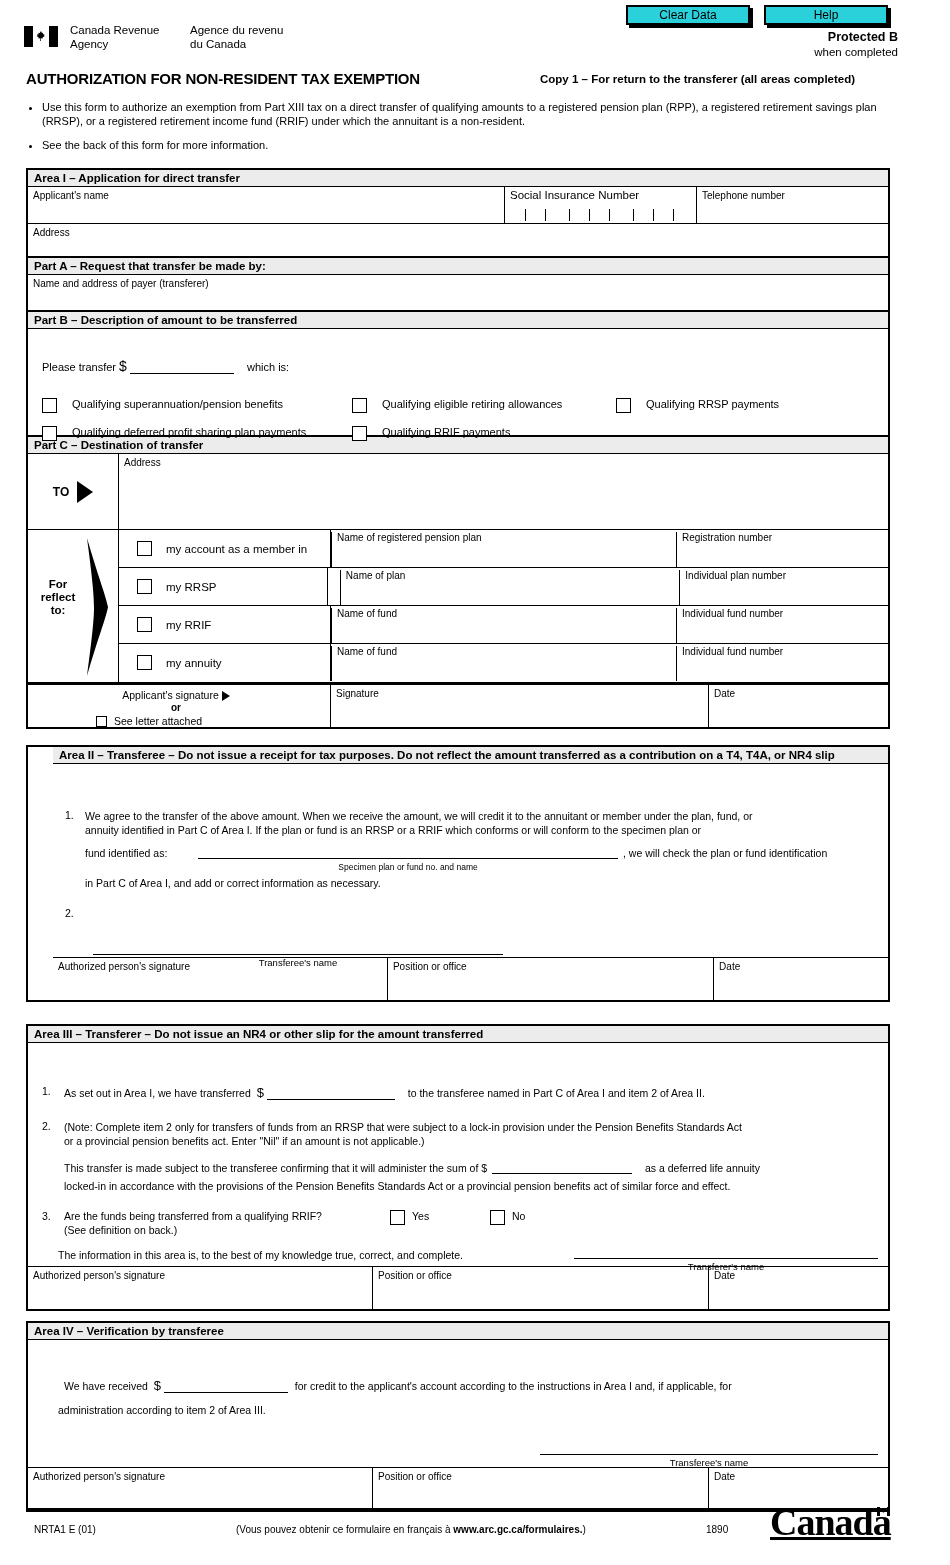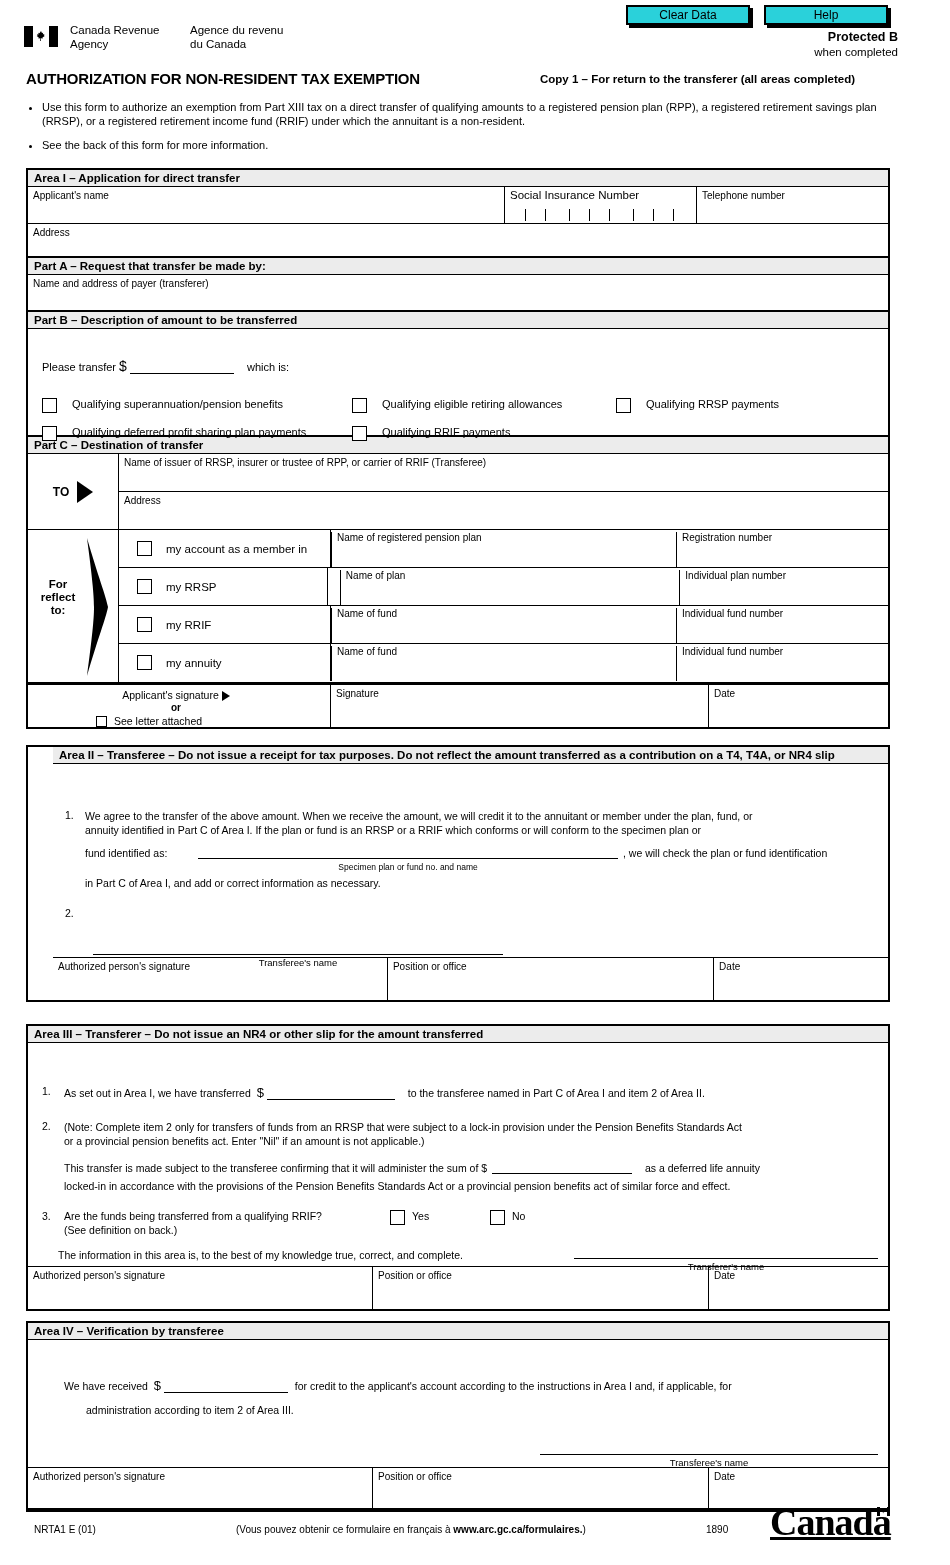--- a/index.html
+++ b/index.html
@@ -209,23 +209,20 @@
     </div>
 
     <div class="bandhdr">Part C – Destination of transfer</div>
 
     <div class="row">
       <div class="cell" style="width:90px;height:75px;display:flex;align-items:center;justify-content:center;gap:8px;">
         <span style="font-size:12px;font-weight:bold;">TO</span>
         <span class="tri-right"></span>
       </div>
       <div class="cell bl" style="width:770px;height:75px;padding:0;">
-        <div style="height:38px;border-bottom:1px solid #000;padding:3px 5px;">
-          <div class="lbl">Name of issuer of RRSP, insurer or trustee of RPP, or carrier of RRIF (Transferee)</div>
-        </div>
         <div style="height:37px;padding:3px 5px;">
           <div class="lbl">Address</div>
         </div>
       </div>
     </div>
 
     <div class="row">
 
       <div class="cell" style="width:90px;height:152px;padding:0;position:relative;">
         <div style="position:absolute;left:8px;top:48px;width:44px;text-align:center;font-size:11.5px;font-weight:bold;line-height:13px;">
@@ -409,21 +406,21 @@
   <div class="sec" style="top:1321px;">
     <div class="bandhdr">Area IV – Verification by transferee</div>
     <div style="position:relative;height:128px;border-bottom:1px solid #000;">
 
       <div style="position:absolute;left:36px;top:38px;font-size:10.5px;">
         <span>We have received</span>
         <span style="font-size:13px;margin-left:3px;">$</span>
         <span class="uline" style="width:124px;"></span>
         <span style="margin-left:4px;">for credit to the applicant's account according to the instructions in Area I and, if applicable, for</span>
       </div>
-      <div style="position:absolute;left:30px;top:64px;font-size:10.5px;margin-left:28px;">administration according to item 2 of Area III.</div>
+      <div style="position:absolute;left:30px;top:64px;font-size:10.5px;">administration according to item 2 of Area III.</div>
 
       <div style="position:absolute;left:512px;top:114px;width:338px;border-bottom:1.3px solid #000;"></div>
       <div style="position:absolute;left:512px;top:117px;width:338px;text-align:center;font-size:9.5px;">Transferee's name</div>
     </div>
 
     <div class="row last">
       <div class="cell" style="width:344px;height:42px;">
         <div class="lbl">Authorized person's signature</div>
       </div>
       <div class="cell bl" style="width:336px;height:42px;">

